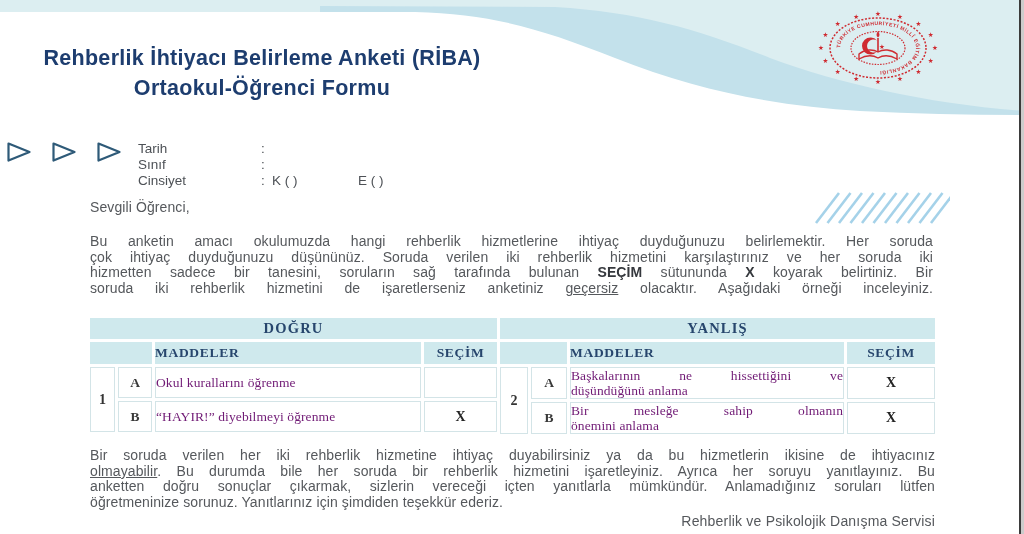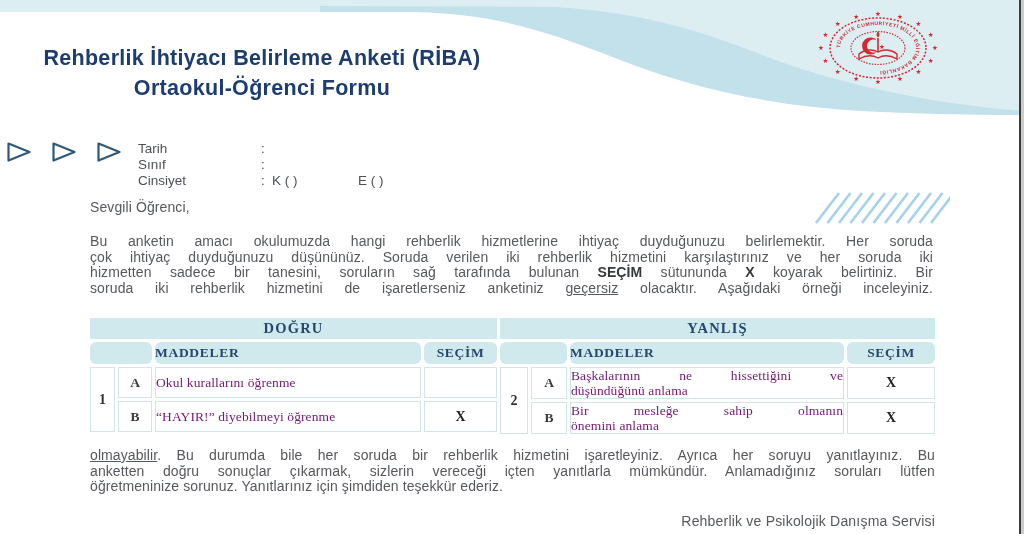--- a/index.html
+++ b/index.html
@@ -34,21 +34,21 @@
   .jline.stretch{text-align:justify;text-align-last:justify;}
   .b{font-weight:700;color:#35383d;}
   .u{text-decoration:underline;}
   
   .ex-table{position:absolute;border-collapse:separate;border-spacing:3px;table-layout:fixed;}
   #table-left{left:87px;top:315px;width:413px;}
   #table-right{left:497px;top:315px;width:441px;}
   .ex-table td{padding:0;font-family:Liberation Serif, serif;}
   .t-group{height:21px;background:#cfe9ed;color:#27466d;font-weight:700;font-size:14.5px;
            text-align:center;letter-spacing:1.2px;}
-  .t-colhead{height:22px;background:#cfe9ed;font-size:13.5px;color:#27466d;font-weight:700;letter-spacing:.7px;border-radius:6px;}
+  .t-colhead{height:22px;background:#cfe9ed;font-size:13.5px;color:#27466d;font-weight:700;letter-spacing:.7px;}
   .h-maddeler{text-align:left;padding-left:10px;}
   .h-secim{text-align:center;}
   .t-body{background:#fff;border:1px solid #d3e4e7;}
   tr.data{height:31px;}
   .c-no-cell{font-weight:700;color:#333;text-align:center;font-size:14px;}
   .c-letter-cell{font-weight:700;color:#3a3a3a;text-align:center;font-size:13.5px;}
   .c-item-cell{font-size:13.5px;color:#701a75;padding:2px 8px 2px 10px;line-height:15px;letter-spacing:.1px;}
   .c-secim-cell{text-align:center;font-weight:700;color:#242424;font-size:14px;}
   
   #signature{position:absolute;left:90px;top:513px;width:845px;text-align:right;
@@ -232,20 +232,21 @@
         <td class="t-body c-item-cell">
             <div class="jline stretch"><span>Bir mesleğe sahip olmanın</span></div>
             <div class="jline"><span>önemini anlama</span></div>
           </td>
         <td class="t-body c-secim-cell">X</td>
       </tr>
     </tbody>
   </table>
 
   <div id="outro" class="para">
+      <div class="jline stretch"><span>Bir soruda verilen her iki rehberlik hizmetine ihtiyaç duyabilirsiniz ya da bu hizmetlerin ikisine de ihtiyacınız</span></div>
       <div class="jline stretch"><span class="u">olmayabilir</span><span>. Bu durumda bile her soruda bir rehberlik hizmetini işaretleyiniz. Ayrıca her soruyu yanıtlayınız. Bu</span></div>
       <div class="jline stretch"><span>anketten doğru sonuçlar çıkarmak, sizlerin vereceği içten yanıtlarla mümkündür. Anlamadığınız soruları lütfen</span></div>
       <div class="jline"><span>öğretmeninize sorunuz. Yanıtlarınız için şimdiden teşekkür ederiz.</span></div>
     </div>
 
   <div id="signature">Rehberlik ve Psikolojik Danışma Servisi</div>
 
   <div id="edge-dark"></div>
   <div id="edge-light"></div>
 

